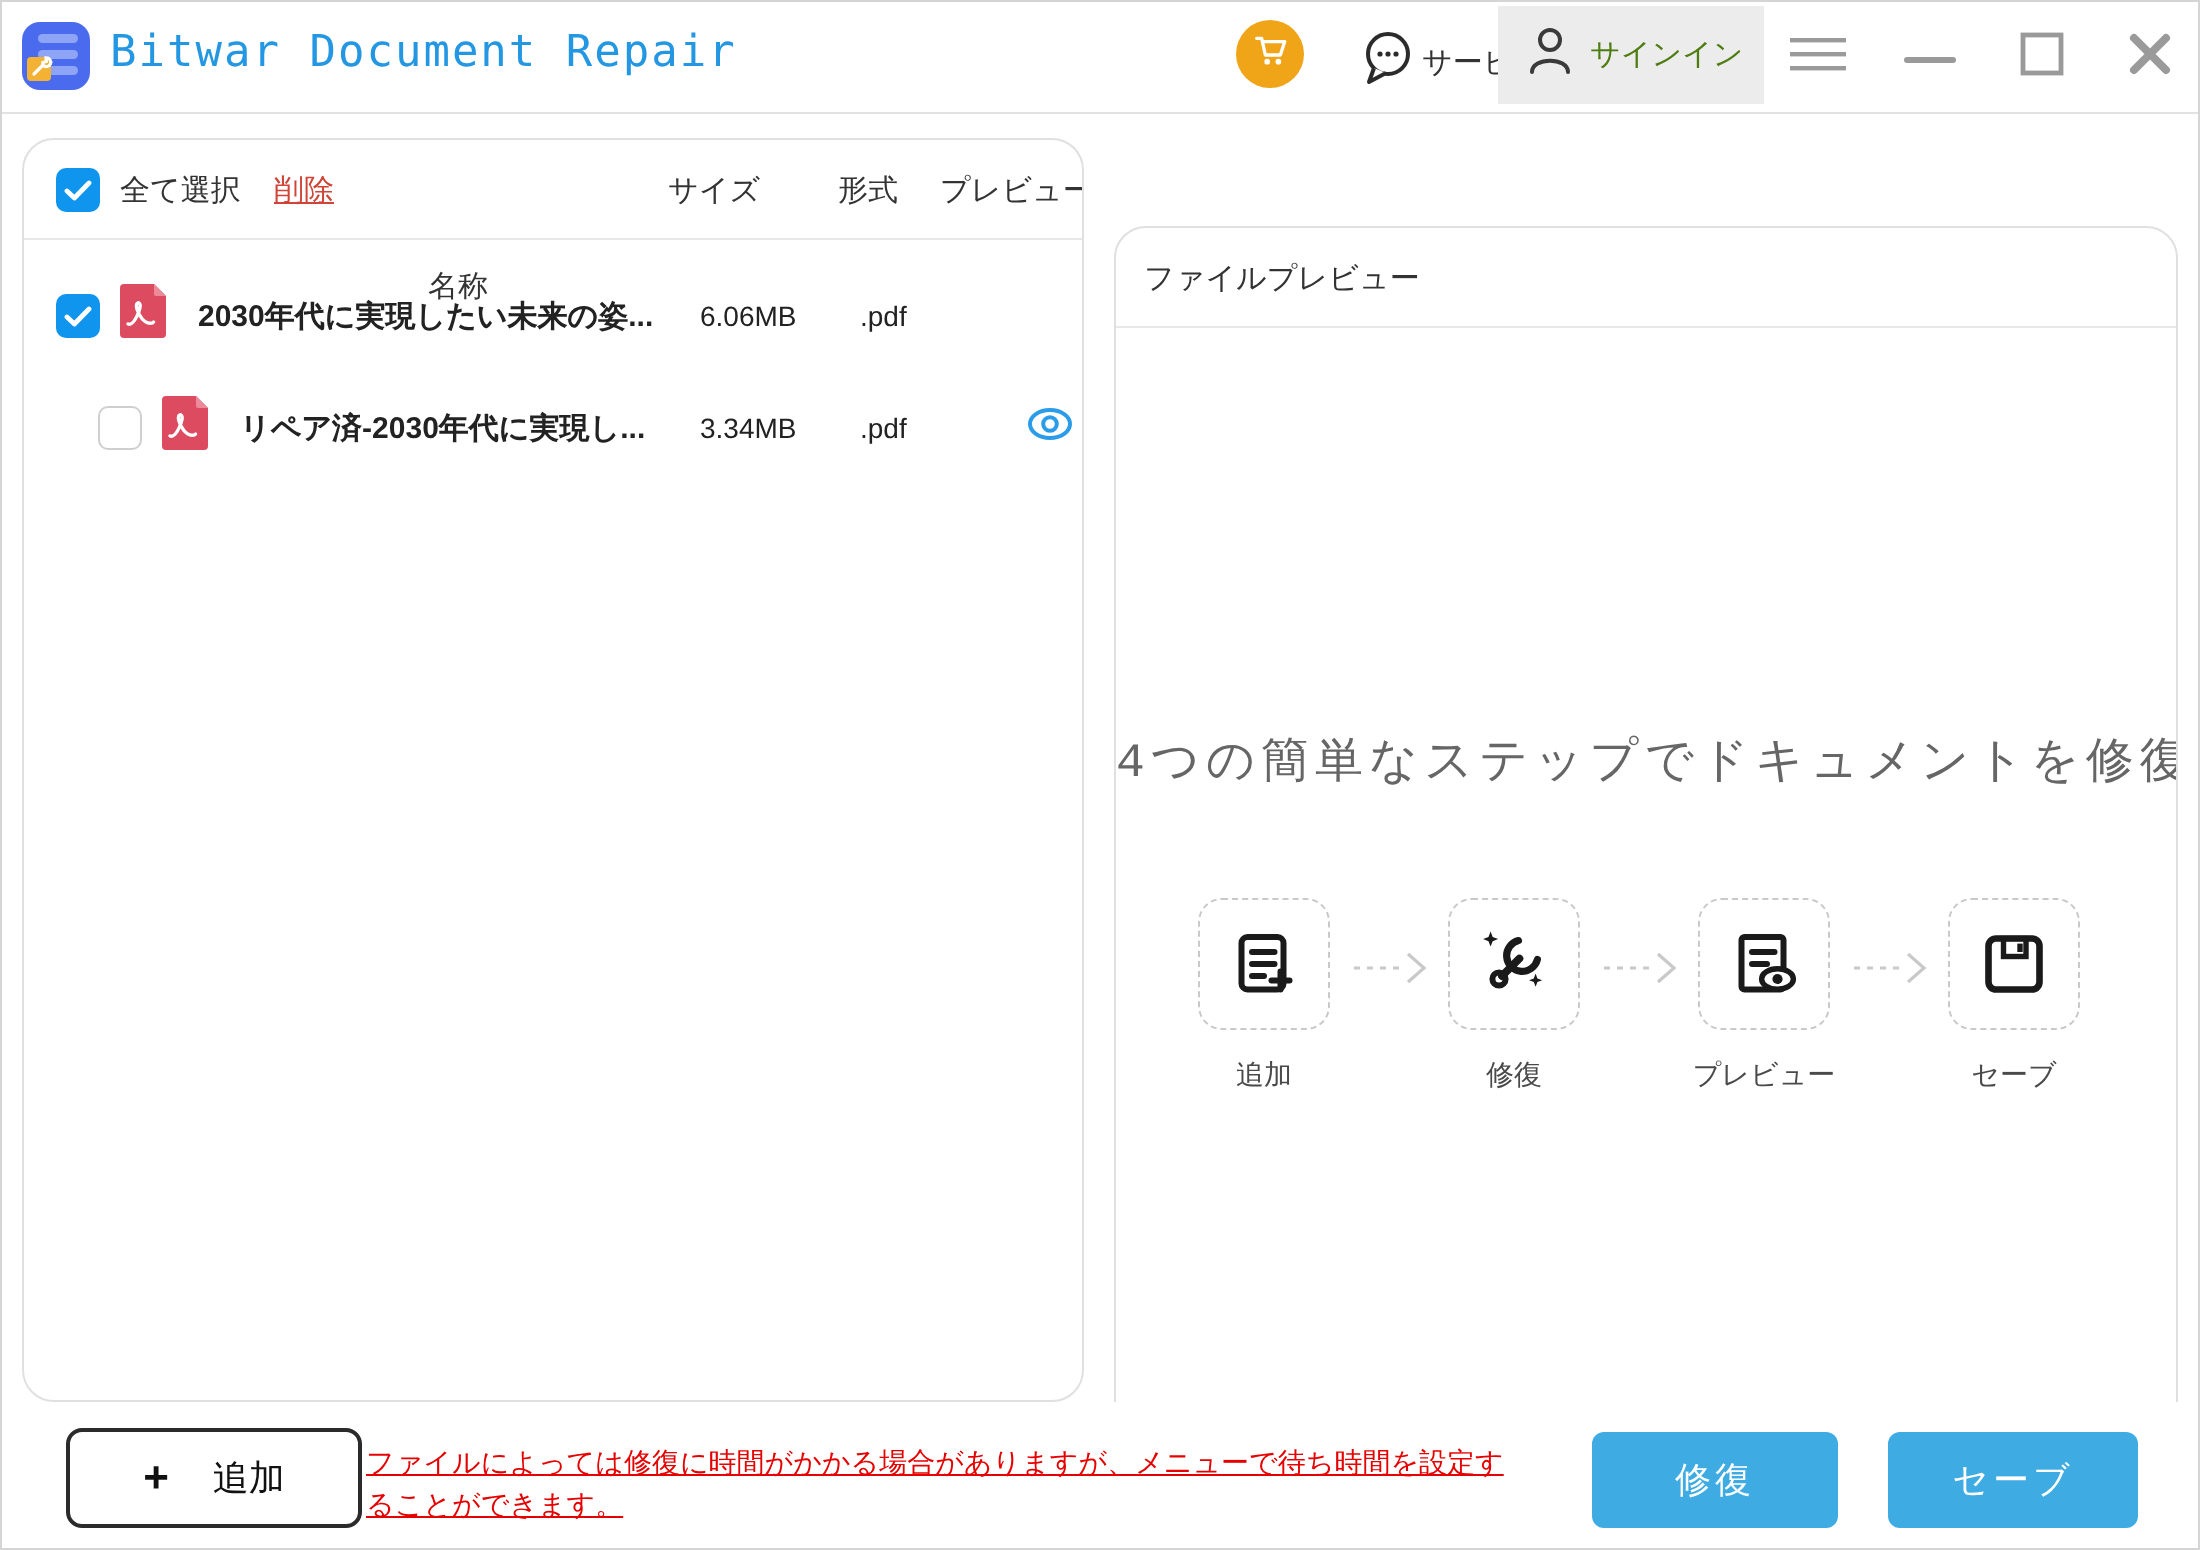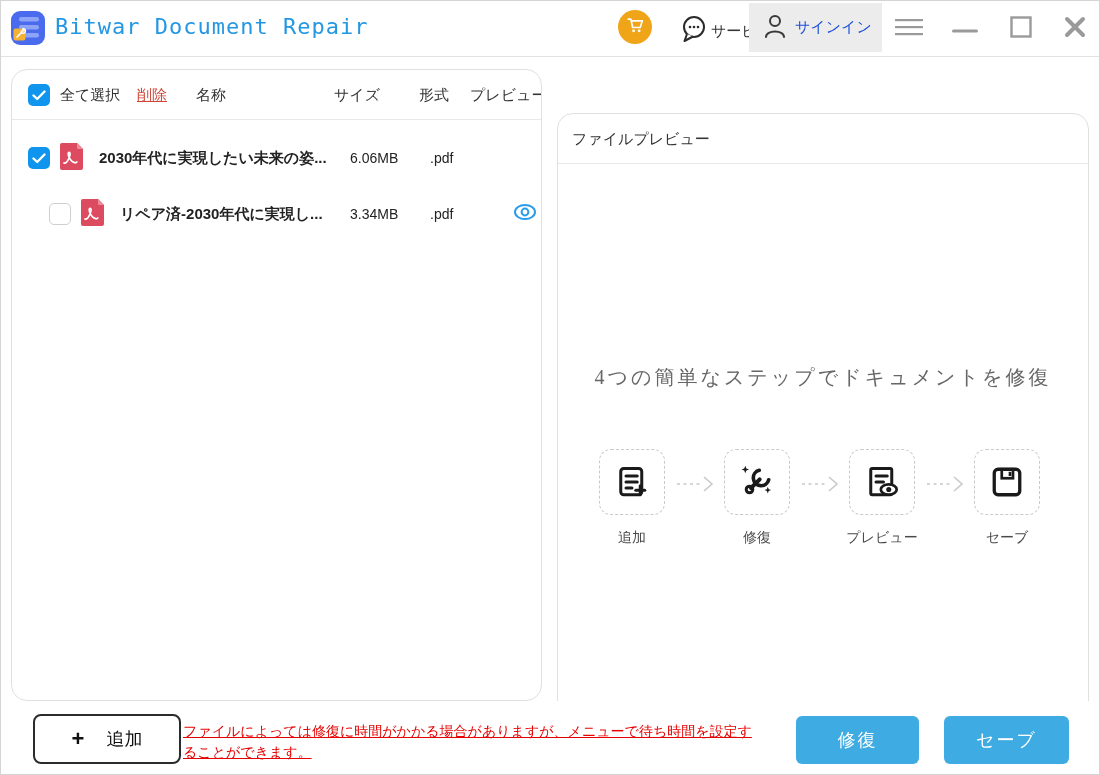--- a/index.html
+++ b/index.html
@@ -10,35 +10,35 @@
     border:1px solid #d5d5d5;
   }
   
   .titlebar { position:absolute; left:0; top:0; width:1100px; height:56px; background:#fff; border-bottom:1px solid #e2e2e2; }
   .logo { position:absolute; left:9px; top:9px; width:36px; height:36px; }
   .app-title { position:absolute; left:54px; top:13px; font-family:"DejaVu Sans Mono","Liberation Mono",monospace; font-size:22px; letter-spacing:1px; color:#2497e3; white-space:nowrap; }
   .cart-btn { position:absolute; left:617px; top:9px; width:34px; height:34px; border-radius:50%; background:#f0a418; display:flex; align-items:center; justify-content:center; cursor:pointer; }
   .service { position:absolute; left:678px; top:12px; display:flex; align-items:center; gap:2px; cursor:pointer; }
   .service-label { font-size:15px; color:#333; white-space:nowrap; }
   .signin { position:absolute; left:748px; top:2px; width:133px; height:49px; background:#ececec; display:flex; align-items:center; gap:8px; padding-left:14px; cursor:pointer; }
-  .signin-label { font-size:15px; color:#1d4ed8; white-space:nowrap; }
+  .signin-label { font-size:15px; color:#4d7c0f; white-space:nowrap; }
   .winbtn { position:absolute; top:0; height:56px; display:flex; align-items:center; justify-content:center; cursor:pointer; }
   .hamburger { left:885px; width:46px; }
   .minimize  { left:942px; width:44px; }
   .maximize  { left:998px; width:44px; }
   .closebtn  { left:1052px; width:44px; }
   
   .panel { position:absolute; top:68px; height:632px; background:#fff; border:1px solid #e0e0e0; border-radius:16px; overflow:hidden; }
   .panel-left  { left:10px;  width:531px; }
   .panel-right { left:556px; width:532px;margin-top:44px; }
   .panel-header { height:50px; border-bottom:1px solid #e8e8e8; position:relative; white-space:nowrap; }
   .ph-text { font-size:15px; color:#333; position:absolute; top:16px; }
   .col-selectall { left:48px; }
   .col-delete { left:125px; color:#cf4436; text-decoration:underline; cursor:pointer; }
-  .col-name { left:184px; }
+  .col-name { left:202px;margin-top:48px; }
   .col-size { left:322px; }
   .col-format { left:407px; }
   .col-preview { left:458px; }
   .preview-header-label { left:14px; }
   
   .checkbox { width:22px; height:22px; border-radius:5px; display:inline-flex; align-items:center; justify-content:center; cursor:pointer; flex:none; }
   .checkbox.checked { background:#1095ee; }
   .checkbox.unchecked { background:#fff; border:1px solid #cfcfcf; }
   .cb-header { position:absolute; left:16px; top:14px; }
   
@@ -46,21 +46,21 @@
   .row-0 { top:60px; }
   .row-1 { top:116px; }
   .row-0 .checkbox { margin-left:16px; }
   .row-1 .checkbox { margin-left:37px; }
   .pdf-icon { margin-left:9px; flex:none; }
   .file-name { font-size:15px; color:#222; margin-left:13px; white-space:nowrap; overflow:hidden; max-width:230px;font-weight:bold; }
   .file-size { position:absolute; left:338px; font-size:14px; color:#222; }
   .file-format { position:absolute; left:418px; font-size:14px; color:#222; }
   .eye-btn { position:absolute; left:501px; cursor:pointer; width:24px; height:24px; display:flex; align-items:center; justify-content:center; }
   
-  .steps-title { position:absolute; left:0; width:100%; top:250px; text-align:center; font-family:Liberation Serif, serif; font-size:20px; color:#666; letter-spacing:3px; white-space:nowrap; }
+  .steps-title { position:absolute; left:0; width:100%; top:250px; text-align:center; font-family:Liberation Mono, monospace; font-size:24px; color:#666; letter-spacing:3px; white-space:nowrap; }
   .steps-row { position:absolute; top:335px; left:41px; display:flex; align-items:center; }
   .step { width:66px; display:flex; flex-direction:column; align-items:center; }
   .step-box { width:66px; height:66px; border:1px dashed #c9c9c9; border-radius:12px; display:flex; align-items:center; justify-content:center; background:#fff; }
   .step-label { margin-top:14px; font-size:14px; color:#4a4a4a; white-space:nowrap; }
   .step-arrow { width:59px; display:flex; justify-content:center; margin-top:-28px; }
   
   .footer { position:absolute; left:0; top:700px; width:1100px; height:75px; background:#fff; }
   .add-btn { position:absolute; left:32px; top:13px; width:148px; height:50px; background:#fff; border:2px solid #2b2b2b; border-radius:8px; display:flex; align-items:center; justify-content:center; gap:22px; cursor:pointer; }
   .add-plus { font-size:22px; color:#111; font-weight:bold; line-height:1; }
   .add-label { font-size:18px; color:#111; }

